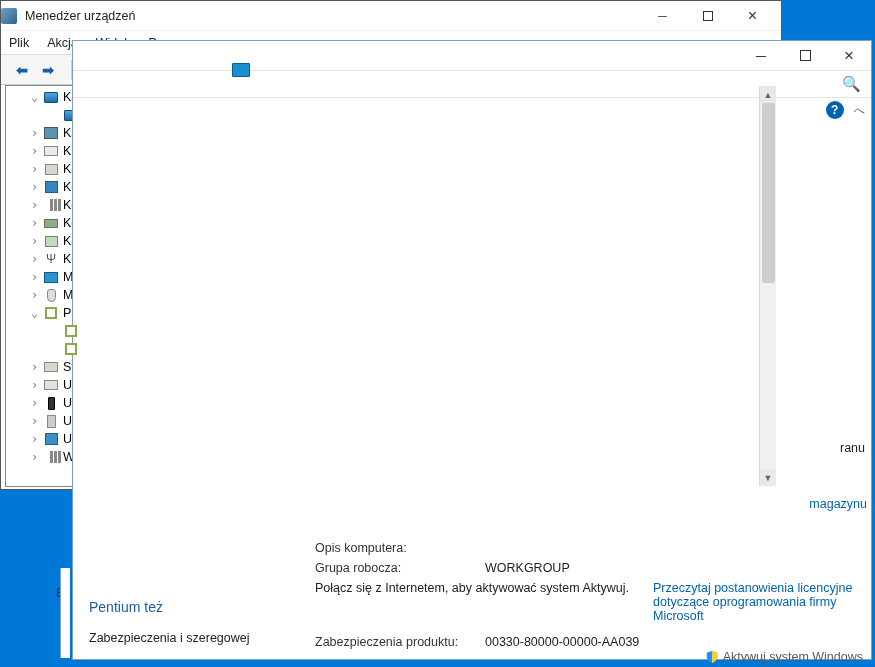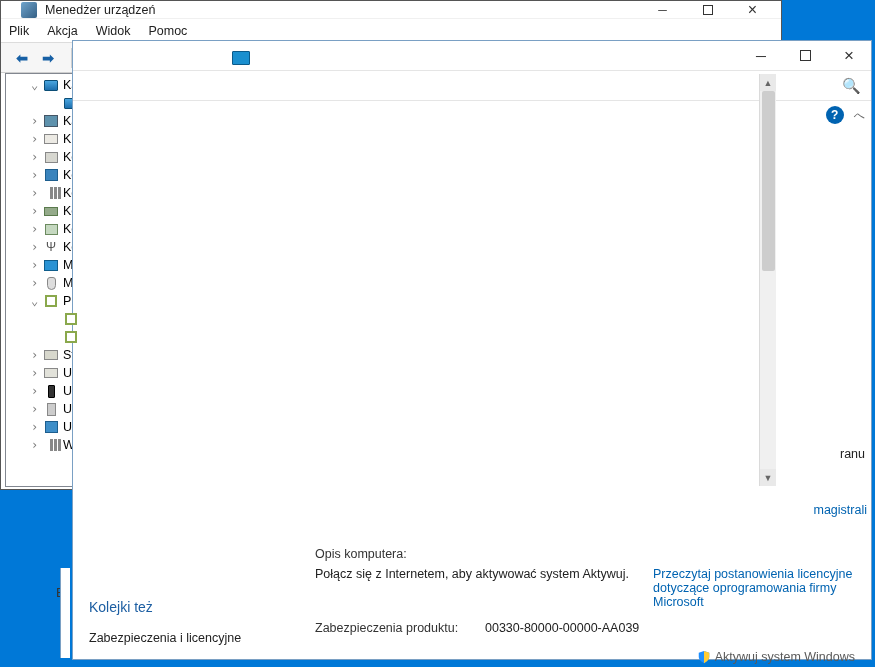--- a/index.html
+++ b/index.html
@@ -23,21 +23,21 @@
 .sys-row { display:flex; margin: 6px 0; }
 .sys-row .lbl { width: 170px; color:#333;}
 .sys-row .val { color:#222;}
 .section-h { font-size: 13px; color:#222; margin: 14px 0 6px 0;}
 .link { color:#0063b1; cursor:pointer;}
 .sys-left h4 { color:#1c5ea2; font-weight: normal; font-size: 14px; margin-bottom: 10px; margin-top: 380px;}
 .sys-left .leftlink { color:#222; font-size: 12.5px; margin: 6px 0; display:block;}
 
 
 .dm-window { left: 4px; top: 4px; width: 782px; height: 490px; background:#fff; border:1px solid #555; display:flex; flex-direction:column; z-index: 10;}
-.dm-titlebar { height: 18px; display:flex; align-items:center; padding: 0 6px 0 20px; background:#fff; border-bottom: 1px solid #f0f0f0;}
+.dm-titlebar { height: 30px; display:flex; align-items:center; padding: 0 6px 0 0; background:#fff; border-bottom: 1px solid #f0f0f0;}
 .dm-titleicon { width:16px; height:16px; margin-right:8px; display:inline-block; background: linear-gradient(135deg,#6fa4cc,#345f84); border-radius:2px;}
 .dm-title { font-size:12.5px; color:#222; flex:1;}
 .dm-winbtns { display:flex; }
 .dm-winbtn { width:45px; height:28px; display:flex; align-items:center; justify-content:center; font-size:12px; color:#333;}
 .dm-winbtn.max span{ width:10px; height:10px; border:1px solid #333; display:inline-block;}
 .dm-winbtn.close { font-size:16px;}
 .dm-menubar { height: 24px; background:#fff; display:flex; align-items:center; padding: 0 8px; font-size:12.5px; gap: 18px; color:#222; border-bottom: 1px solid #dcdcdc;}
 .dm-toolbar { height: 30px; background:#f6f6f6; border-bottom: 1px solid #cfcfcf; display:flex; align-items:center; padding: 0 6px; gap: 6px;}
 .tb-group { display:flex; align-items:center; gap:4px; padding: 0 4px;}
 .tb-sep { width:1px; height:20px; background:#cfcfcf; margin:0 2px;}
@@ -56,21 +56,21 @@
 .dm-scroll .down { position:absolute; bottom:0; width:100%;}
 .dm-scroll .thumb { position:absolute; top:17px; left:2px; width:13px; height:180px; background:#cdcdcd; border-radius:2px;}
 
 .tree-row { display:flex; align-items:center; height:18px; white-space:nowrap;}
 .tree-row .exp { width:13px; text-align:center; color:#7a7a7a; font-size:10px; display:inline-block; font-family: monospace; position:relative; top:0px;}
 .tree-row .icon { width:16px; height:16px; margin: 0 4px 0 2px; display:inline-flex; align-items:center; justify-content:center; font-size:12px;}
 .tree-row .label { color:#000;}
 .indent-1 { padding-left: 20px;}
 .indent-2 { padding-left: 40px;}
 
-.activate-watermark { position:absolute; right: 20px; bottom: 3px; font-size: 12.5px; color:#5a5a5a; display:flex; align-items:center; gap:4px;}
+.activate-watermark { position:absolute; right: 12px; bottom: 3px; font-size: 12.5px; color:#5a5a5a; display:flex; align-items:center; gap:4px;}
 .shield { width:14px; height:14px; display:inline-block;}
 .shield svg { width:14px; height:14px;}
 
 
 .ic-display{ background: linear-gradient(#4aa6e0,#1d6fae); border-radius:1px; width:14px; height:11px; border:1px solid #0b4d76;}
 .ic-net{ width:14px; height:12px; background:#5e92ad; border:1px solid #456;}
 .ic-kbd{ width:14px; height:10px; background:#eceae4; border:1px solid #888;}
 .ic-print{ width:13px; height:11px; background:#d7d7d0; border:1px solid #888;}
 .ic-computer{ width:13px; height:12px; background:#3a84bd; border:1px solid #1d5e8e;}
 .ic-audio{ width:3px; height:12px; background:#888; box-shadow: 4px 0 #888, 8px 0 #888;}
@@ -100,32 +100,36 @@
   <div class="sys-helpbar">
     <span></span>
     <span class="search-icon">🔍</span>
   </div>
   <div class="sys-subbar">
     <span class="help-badge">?</span>
     <span class="collapse-chevron">へ</span>
   </div>
   <div class="sys-body">
     <div class="sys-left">
-      <h4>Kolejki też</h4>
-      <span class="leftlink">Zabezpieczenia i licencyjne</span>
+      <h4>Pentium też</h4>
+      <span class="leftlink">Zabezpieczenia i szeregowej</span>
     </div>
     <div class="sys-right">
 
       <div style="position:absolute; right:6px; top:318px; font-size:12.5px; color:#222;">ranu</div>
-      <div style="position:absolute; right:4px; top:374px; font-size:12.5px; color:#0063b1;">magistrali</div>
+      <div style="position:absolute; right:4px; top:374px; font-size:12.5px; color:#0063b1;">magazynu</div>
 
       <div style="margin-top: 408px; margin-left: 12px;">
         <div class="sys-row">
           <span class="lbl">Opis komputera:</span>
           <span class="val"></span>
+        </div>
+        <div class="sys-row">
+          <span class="lbl">Grupa robocza:</span>
+          <span class="val">WORKGROUP</span>
         </div>
         <div style="display:flex; gap: 18px;">
           <div style="flex:0 0 320px;">Połącz się z Internetem, aby aktywować system Aktywuj.</div>
           <div style="width:200px;"><span class="link">Przeczytaj postanowienia licencyjne dotyczące oprogramowania firmy Microsoft</span></div>
         </div>
         <div class="sys-row" style="margin-top:12px;">
           <span class="lbl">Zabezpieczenia produktu:</span>
           <span class="val">00330-80000-00000-AA039</span>
         </div>
       </div>

